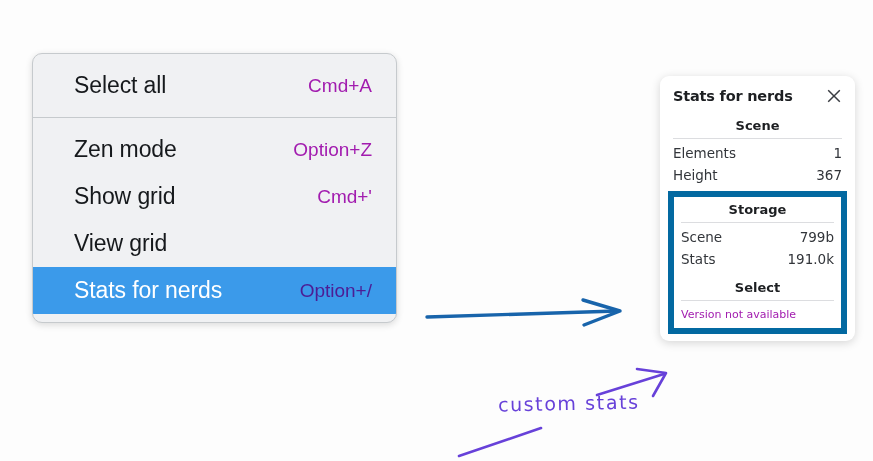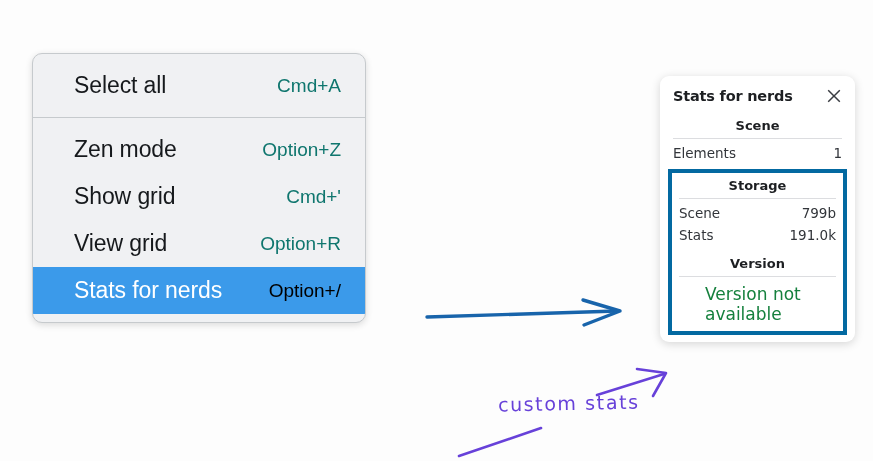--- a/index.html
+++ b/index.html
@@ -18,21 +18,21 @@
   .stage {
     position: absolute;
     inset: 0;
   }
 
   
   .context-menu {
     position: absolute;
     left: 32px;
     top: 53px;
-    width: 334px;
+    width: 365px;
     background: #f0f1f3;
     border: 1px solid #c6cacd;
     border-radius: 10px;
     box-shadow: 0 2px 7px rgba(0,0,0,0.14);
     overflow: hidden;
     box-sizing: border-box;
   }
   .menu-group {
     padding: 8px 0;
   }
@@ -49,31 +49,31 @@
     cursor: default;
   }
   .menu-item .label {
     font-size: 23px;
     color: #16191c;
     letter-spacing: -0.1px;
     white-space: nowrap;
   }
   .menu-item .shortcut {
     font-size: 19px;
-    color: #0f766e;
+    color: #a21caf;
     white-space: nowrap;
   }
   .menu-item.selected {
     background: #3b9aea;
   }
   .menu-item.selected .label {
     color: #ffffff;
   }
   .menu-item.selected .shortcut {
-    color: #000000;
+    color: #4c1d95;
   }
 
   
   .stats-panel {
     position: absolute;
     left: 660px;
     top: 76px;
     width: 195px;
     background: #ffffff;
     border-radius: 9px;
@@ -121,27 +121,26 @@
     display: flex;
     justify-content: space-between;
     align-items: flex-end;
     font-size: 13.5px;
     color: #32353a;
     padding: 3px 3px;
   }
   .stat-row .k { }
   .stat-row .v { }
   .full-row {
-    font-size: 17px;
-    color: #15803d;
+    font-size: 11px;
+    color: #a21caf;
     padding: 4px 3px 2px 3px;
-    margin-left: 26px;
   }
   .highlight-box {
-    border: 4px solid #0369a1;
+    border: 6px solid #0369a1;
     margin: 5px -2px -3px -2px;
     padding: 2px 4px 5px 4px;
   }
   .highlight-box .section-heading { padding-top: 3px; }
   .spacer-sm { height: 7px; }
 
   
   .annotation-layer {
     position: absolute;
     left: 0;
@@ -180,21 +179,20 @@
       <div class="menu-item">
         <span class="label">Zen mode</span>
         <span class="shortcut">Option+Z</span>
       </div>
       <div class="menu-item">
         <span class="label">Show grid</span>
         <span class="shortcut">Cmd+'</span>
       </div>
       <div class="menu-item">
         <span class="label">View grid</span>
-        <span class="shortcut">Option+R</span>
       </div>
       <div class="menu-item selected">
         <span class="label">Stats for nerds</span>
         <span class="shortcut">Option+/</span>
       </div>
     </div>
 
   </div>
 
   <div class="stats-panel">
@@ -210,20 +208,24 @@
     </div>
 
     <div class="sections">
 
       <div>
         <div class="section-heading">Scene</div>
         <div class="divider"></div>
         <div class="stat-row">
           <span class="k">Elements</span>
           <span class="v">1</span>
+        </div>
+        <div class="stat-row">
+          <span class="k">Height</span>
+          <span class="v">367</span>
         </div>
       </div>
 
       <div class="highlight-box">
 
         <div>
           <div class="section-heading">Storage</div>
           <div class="divider"></div>
           <div class="stat-row">
             <span class="k">Scene</span>
@@ -231,21 +233,21 @@
           </div>
           <div class="stat-row">
             <span class="k">Stats</span>
             <span class="v">191.0k</span>
           </div>
         </div>
 
         <div class="spacer-sm"></div>
 
         <div>
-          <div class="section-heading">Version</div>
+          <div class="section-heading">Select</div>
           <div class="divider"></div>
           <div class="full-row">Version not available</div>
         </div>
 
       </div>
 
     </div>
   </div>
 
   <svg class="annotation-layer" viewBox="0 0 873 461">

